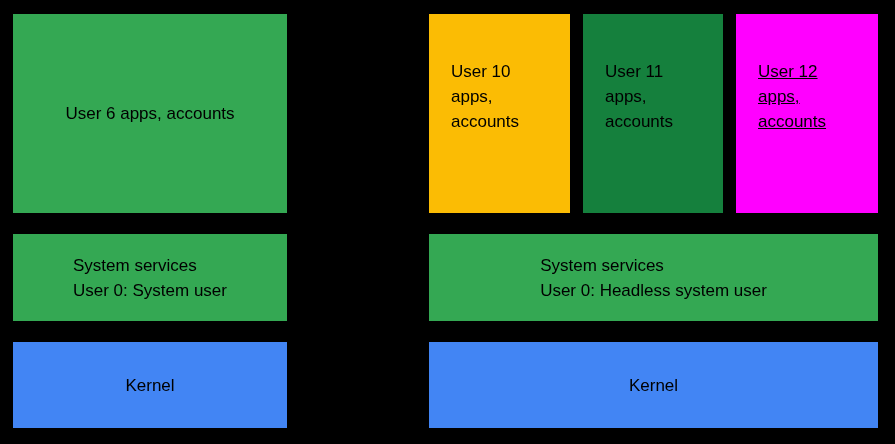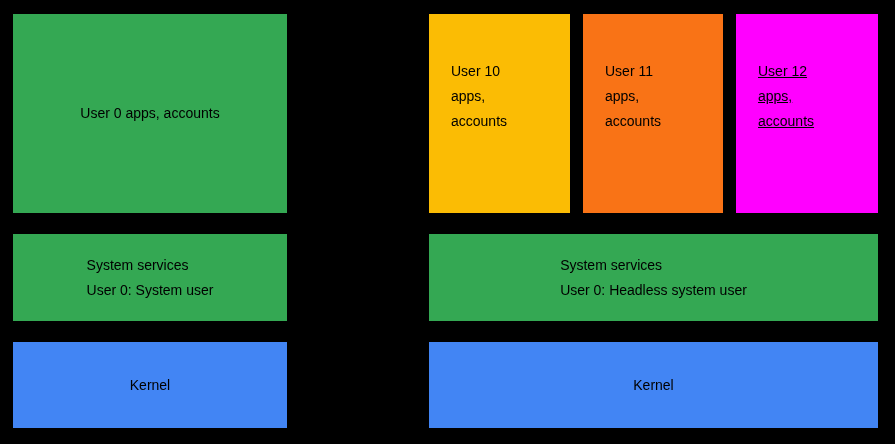--- a/index.html
+++ b/index.html
@@ -16,21 +16,21 @@
     width: 895px;
     height: 444px;
     background: #000000;
     overflow: hidden;
   }
   .box {
     position: absolute;
     box-sizing: border-box;
     color: #000000;
     font-family: "Liberation Sans", sans-serif;
-    font-size: 14px;
+    font-size: 17px;
     line-height: 25px;
     white-space: pre-line;
   }
   
   .box.center-block {
     display: flex;
     align-items: center;
     justify-content: center;
     text-align: center;
   }
@@ -49,32 +49,32 @@
     text-align: left;
   }
 
   
   #left-apps      { left: 13px;  top: 14px;  width: 274px; height: 199px; background: #34a853; }
   #left-services  { left: 13px;  top: 234px; width: 274px; height: 87px;  background: #34a853; }
   #left-kernel    { left: 13px;  top: 342px; width: 274px; height: 86px;  background: #4285f4; }
 
   
   #user10-apps    { left: 429px; top: 14px;  width: 141px; height: 199px; background: #fbbc04; }
-  #user11-apps    { left: 583px; top: 14px;  width: 140px; height: 199px; background: #f97316; }
+  #user11-apps    { left: 583px; top: 14px;  width: 140px; height: 199px; background: #15803d; }
   #user12-apps    { left: 736px; top: 14px;  width: 142px; height: 199px; background: #ff00ff; text-decoration: underline; }
   #right-services { left: 429px; top: 234px; width: 449px; height: 87px;  background: #34a853; }
   #right-kernel   { left: 429px; top: 342px; width: 449px; height: 86px;  background: #4285f4; }
 </style>
 </head>
 <body>
 
 <div id="diagram-root">
 
   <div class="box center-block" id="left-apps">
-    <span class="txt">User 0 apps, accounts</span>
+    <span class="txt">User 6 apps, accounts</span>
   </div>
 
   <div class="box center-leftline" id="left-services">
     <span class="txt">System services
 User 0: System user</span>
   </div>
 
   <div class="box center-block" id="left-kernel">
     <span class="txt">Kernel</span>
   </div>

